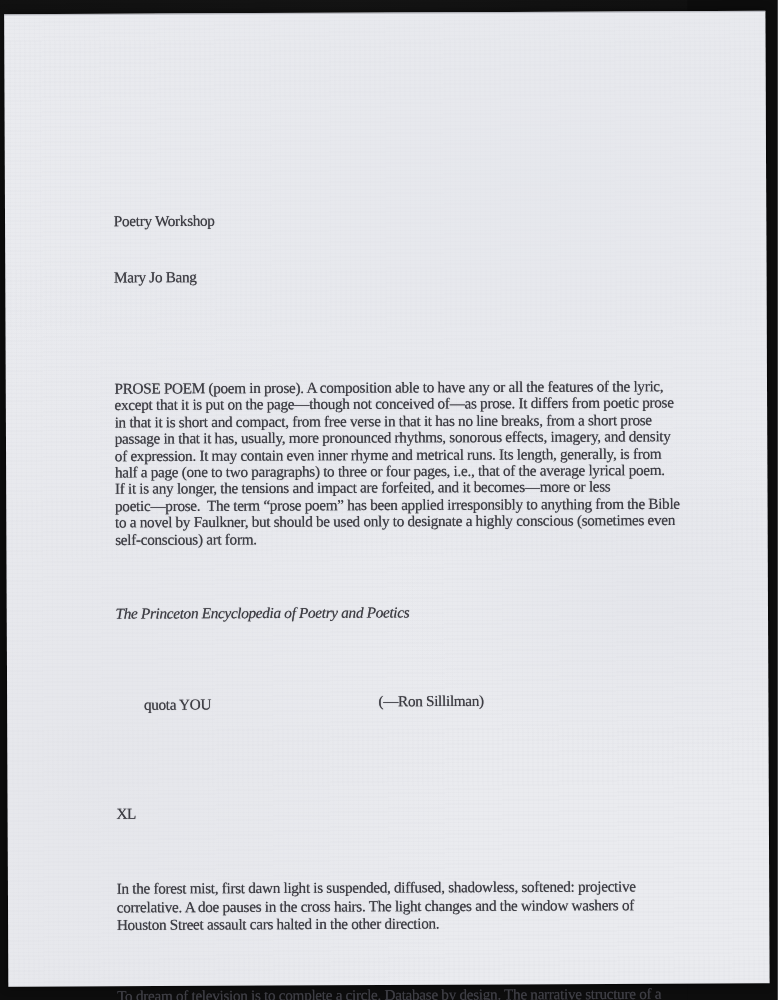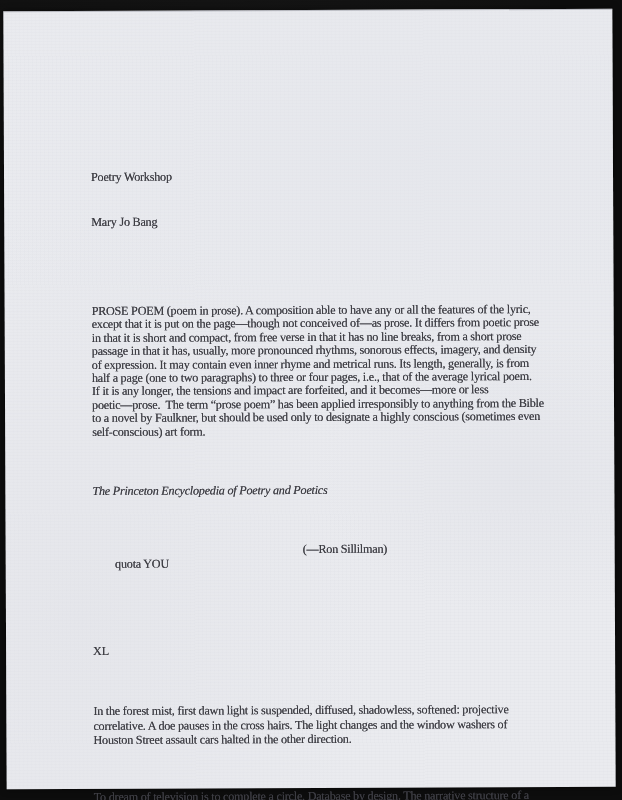--- a/index.html
+++ b/index.html
@@ -45,21 +45,21 @@
     font-size: 12.2px;
     letter-spacing: -0.25px;
     text-shadow: 0 0 0.55px rgba(62,62,70,0.85);
     white-space: pre;
   }
   .page-content p, .page-content div { margin: 0; padding: 0; }
   .doc-header { line-height: 15px; }
   .definition { line-height: 13.4px; margin-top: 9px; }
   .citation { line-height: 14px; margin-top: 5px; font-style: italic; }
   .attribution-row { position: relative; line-height: 14px; margin-top: 24px; }
-  .attribution-credit { position: absolute; left: 210px; top: 0; }
+  .attribution-credit { position: absolute; left: 210px; top: 12px; }
   .section-number { line-height: 14.3px; margin-top: 8px; }
   .stanza { line-height: 14.3px; }
   .stanza.s1 { margin-top: 1px; }
   .stanza.s2 { margin-top: 13px; }
 </style>
 </head>
 <body>
 
 <div class="scan-frame">
   <div class="paper">

